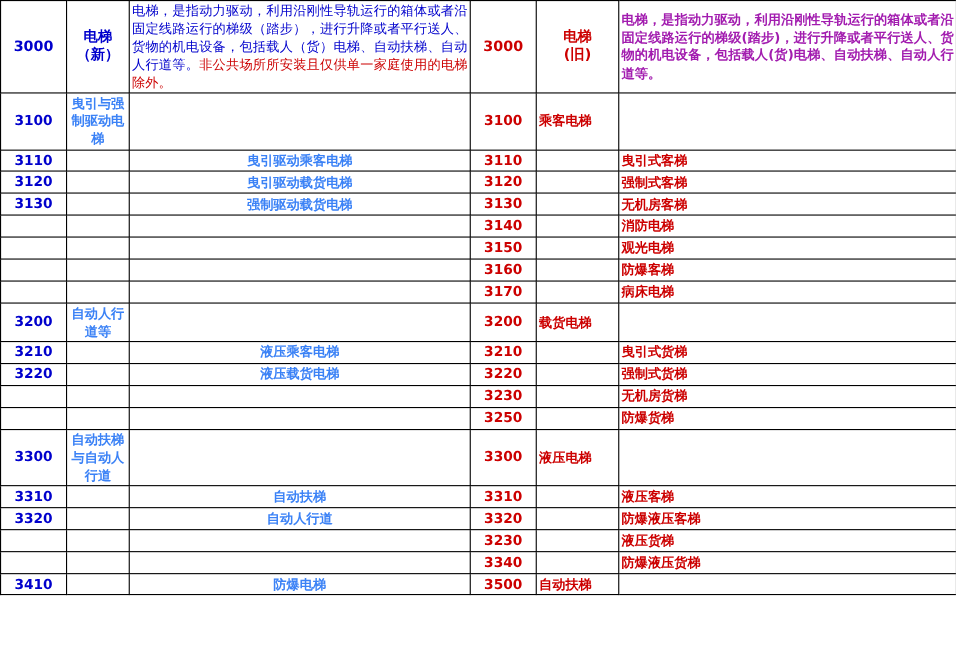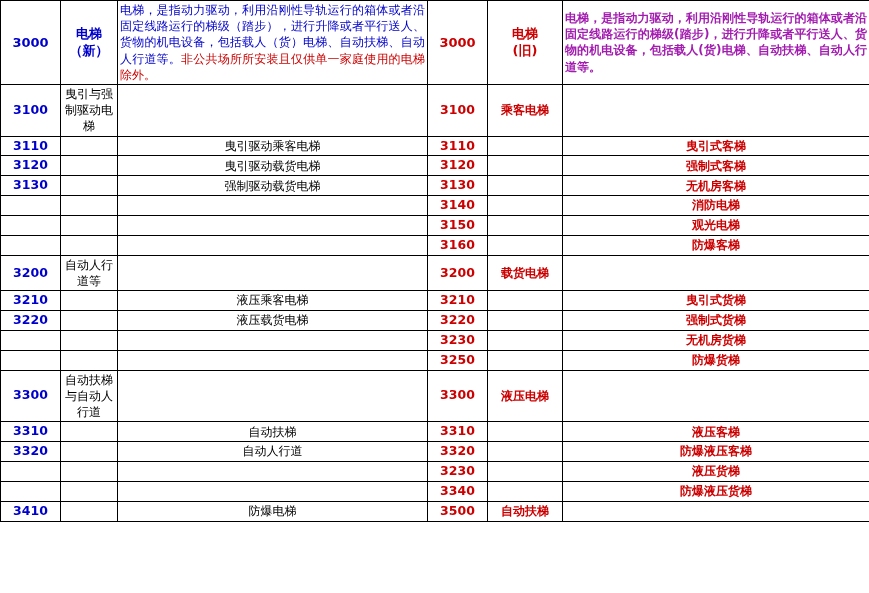--- a/index.html
+++ b/index.html
@@ -41,27 +41,27 @@
     font-weight: bold;
     font-size: 12.5px;
   }
   .code-r {
     color: #cc0000;
     text-align: center;
     font-weight: bold;
     font-size: 12.5px;
   }
   .blue {
-    color: #000000;
-    text-align: center;
-    font-weight: normal;
+    color: #3b82f6;
+    text-align: center;
+    font-weight: bold;
   }
   .red {
     color: #cc0000;
-    text-align: center;
+    text-align: left;
     font-weight: bold;
   }
   .desc {
     color: #0000cc;
     text-align: justify;
     font-size: 12px;
     line-height: 1.5;
     font-weight: normal;
     padding: 3px 5px;
     font-family: Liberation Serif, serif;
@@ -184,20 +184,28 @@
     </tr>
     <tr class="r18">
       <td class="code"></td>
       <td class="blue"></td>
       <td class="blue"></td>
       <td class="code-r">3160</td>
       <td class="red"></td>
       <td class="red">防爆客梯</td>
     </tr>
     <tr class="r18">
+      <td class="code"></td>
+      <td class="blue"></td>
+      <td class="blue"></td>
+      <td class="code-r">3170</td>
+      <td class="red"></td>
+      <td class="red">病床电梯</td>
+    </tr>
+    <tr class="r18">
       <td class="code">3200</td>
       <td class="blue">自动人行道等</td>
       <td class="blue"></td>
       <td class="code-r">3200</td>
       <td class="red">载货电梯</td>
       <td class="red"></td>
     </tr>
     <tr class="r18">
       <td class="code">3210</td>
       <td class="blue"></td>

